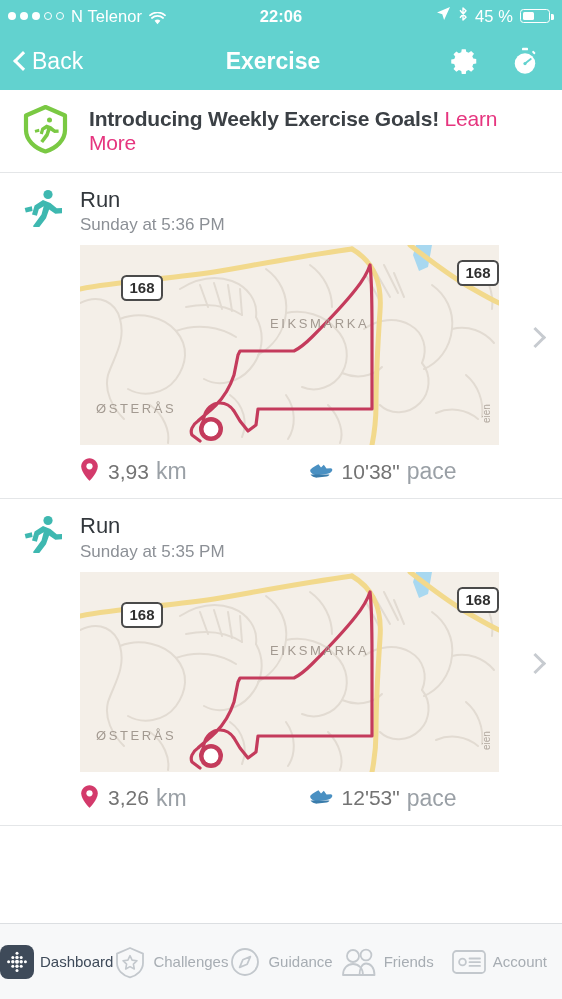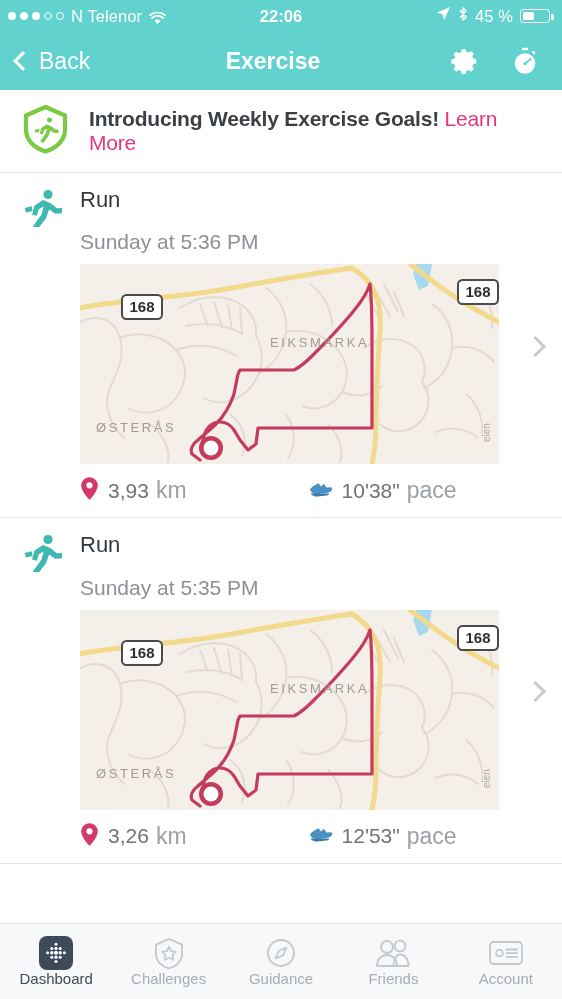--- a/index.html
+++ b/index.html
@@ -40,21 +40,21 @@
     content:""; position:absolute; right:-4.5px; top:4px;
     width:2.6px; height:6px; background:#fff; border-radius:0 1.5px 1.5px 0;
   }
   .batt span { position:absolute; left:1.6px; top:1.6px; bottom:1.6px; width:42%; background:#fff; border-radius:1.5px; display:block; }
 
   
   .navbar {
     background:#62D2CF; flex:0 0 auto; height:58px;
     display:flex; align-items:center; padding:0 16px; color:#fff; position:relative;
   }
-  .nav-back { display:flex; align-items:center; gap:7px; cursor:pointer; z-index:2; }
+  .nav-back { display:flex; align-items:center; gap:0; cursor:pointer; z-index:2; }
   .nav-back .chev { width:14px; height:14px; border-left:3px solid #fff; border-bottom:3px solid #fff;
                     transform:rotate(45deg); display:block; margin-right:2px; }
   .nav-back-label { font-size:23px; }
   .nav-title {
     position:absolute; left:0; right:16px; text-align:center;
     font-size:23px; font-weight:bold; pointer-events:none;
   }
   .nav-actions { margin-left:auto; display:flex; align-items:center; gap:30px; z-index:2; padding-right:6px; }
   .nav-actions svg { display:block; cursor:pointer; }
 
@@ -80,21 +80,21 @@
   }
   .promo-text { font-size:21px; color:#3B4045; margin-left:20px; font-weight:bold; letter-spacing:-0.2px; }
   .promo-link { color:#E6357F; font-weight:normal; }
 
   
   .list { flex:1 1 auto; overflow:hidden; background:#fff; }
   .act-card { border-bottom:1px solid #E4E6E8; padding:14px 0 12px 0; position:relative; cursor:pointer; }
   .act-head { display:flex; align-items:flex-start; padding:0 22px 0 24px; }
   .act-head-text { margin-left:18px; }
   .act-type { font-size:22px; color:#33383D; line-height:1.15; }
-  .act-when { font-size:21px; color:#8C9096; margin-top:18px; }
+  .act-when { font-size:17px; color:#8C9096; margin-top:3px; }
 
   .map-wrap { position:relative; margin:10px 0 0 80px; width:419px; height:200px; overflow:hidden; background:#F4EFE8; }
   .map-wrap svg { display:block; }
 
   .stats { display:flex; align-items:center; padding:12px 0 0 80px; }
   .stat { display:flex; align-items:center; }
   .stat.pace { margin-left:122px; }
   .stat-val { font-size:21px; color:#737373; margin-left:9px; }
   .stat-unit { font-size:23px; color:#9AA0A6; margin-left:7px; }
 
@@ -106,21 +106,21 @@
     content:""; position:absolute; left:0; top:4px;
     width:12px; height:12px; border-right:3px solid #C7CBD0; border-top:3px solid #C7CBD0;
     transform:rotate(45deg);
   }
 
   
   .tabbar {
     flex:0 0 auto; height:76px; background:#F7F8F9; border-top:1px solid #DCDFE2;
     display:flex; align-items:center;
   }
-  .tab { flex:1; display:flex; flex-direction:column; align-items:center; cursor:pointer; }
+  .tab { flex:1; display:flex; flex-direction:row; align-items:center; gap:6px; cursor:pointer; }
   .tab-ic { height:34px; display:flex; align-items:center; justify-content:center; }
   .tab-label { font-size:15px; color:#A7ADB3; }
   .tab.active .tab-label { color:#3E4A59; }
   .fitbit-logo { width:34px; height:34px; border-radius:8px; background:#3E4A59; position:relative; }
 </style>
 </head>
 <body>
 
 <div class="phone">
 

